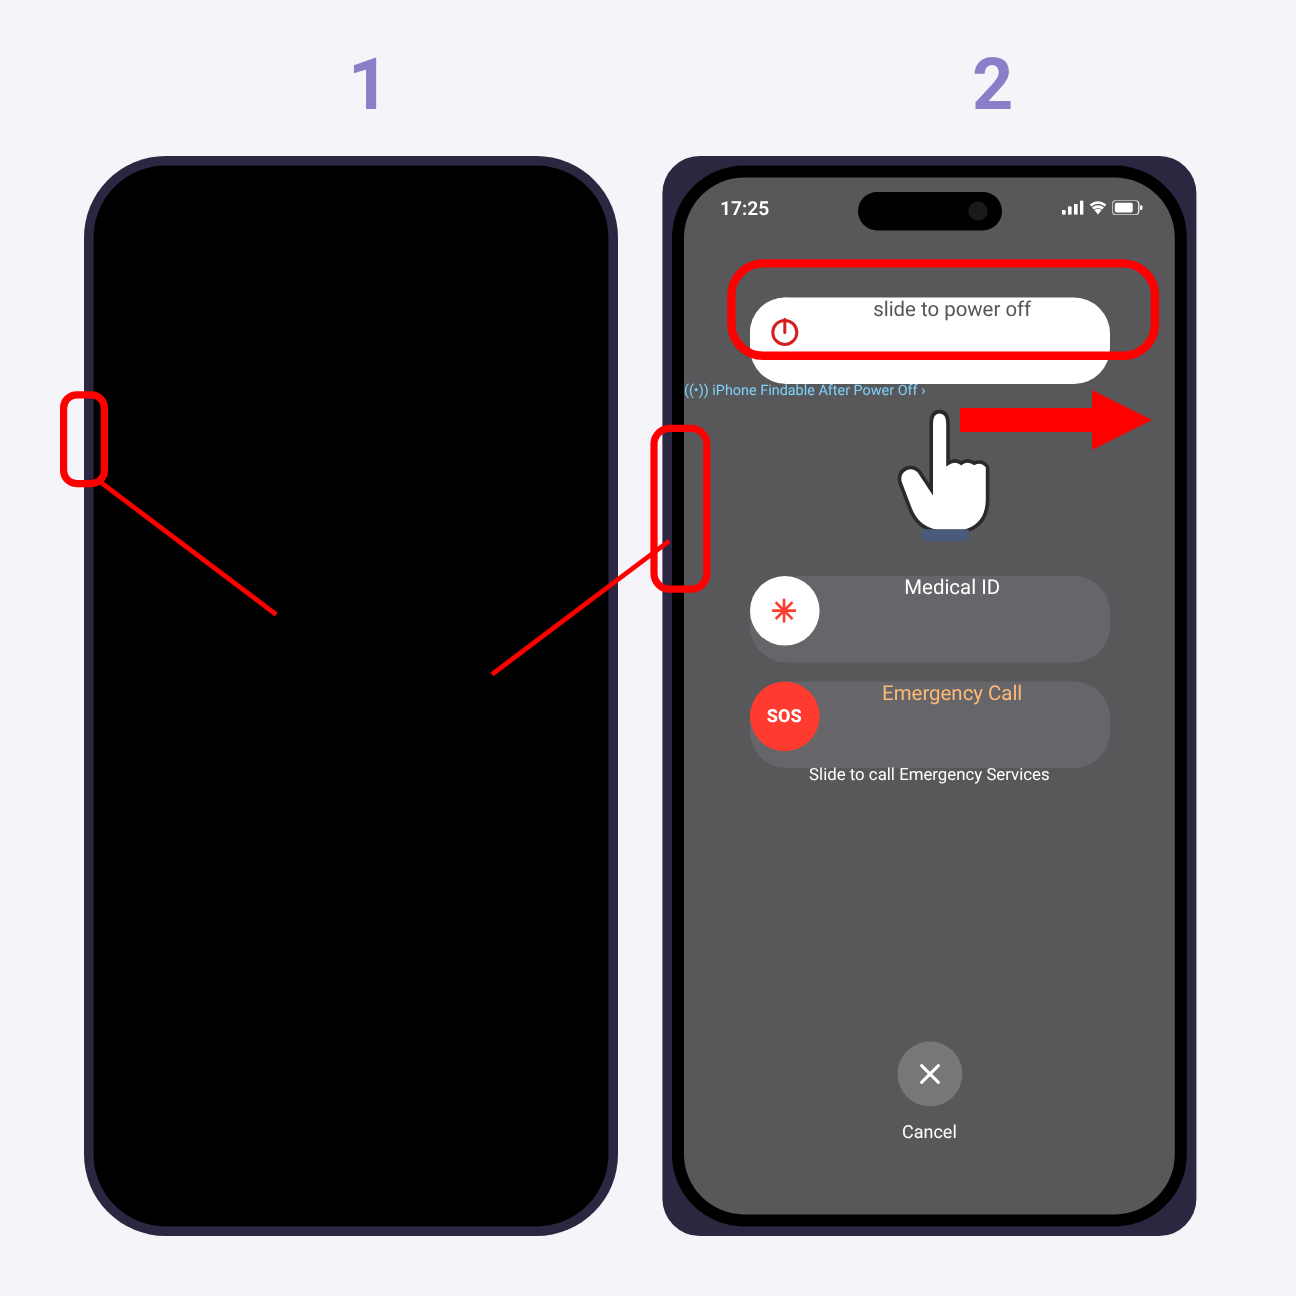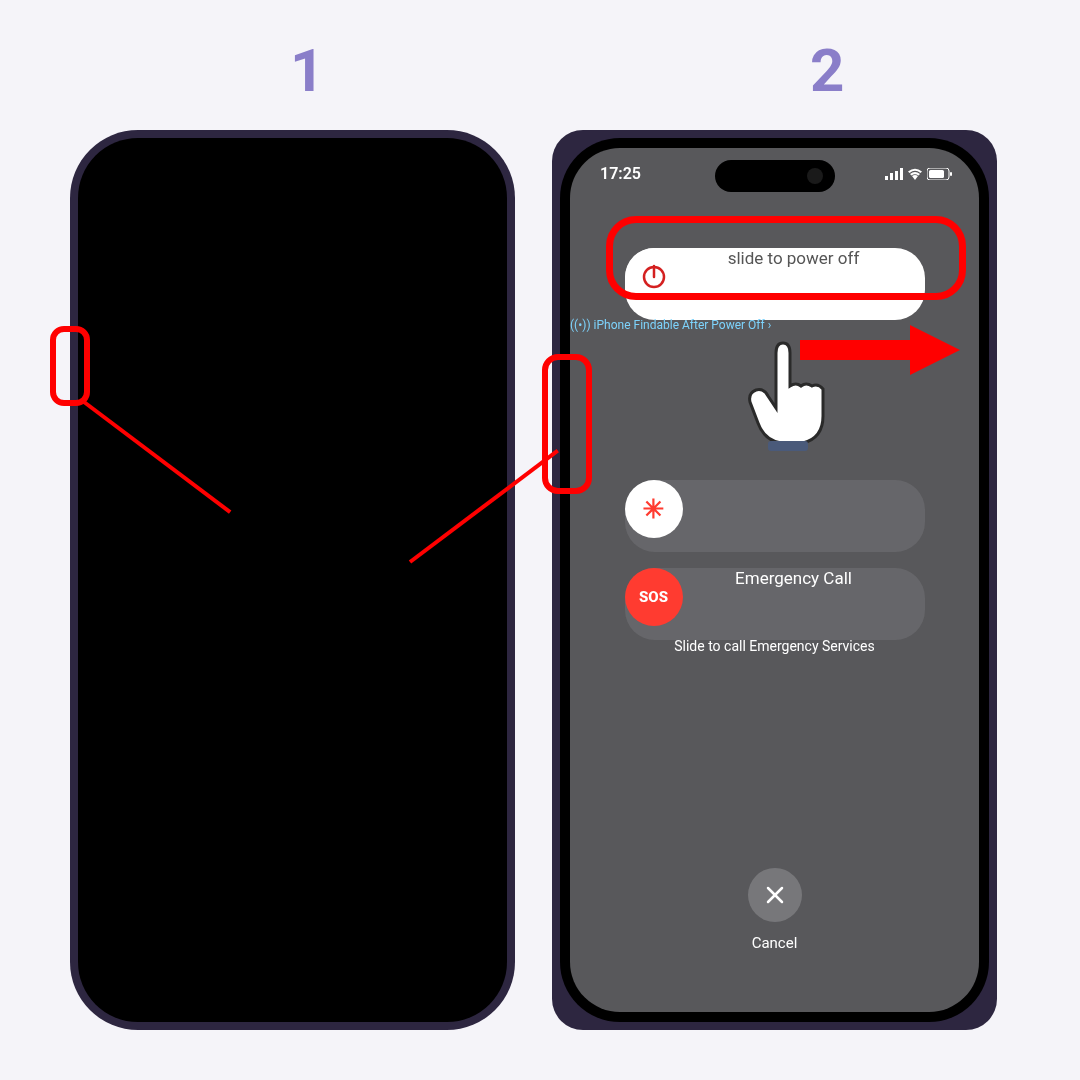--- a/index.html
+++ b/index.html
@@ -140,27 +140,28 @@
       <div class="findable-text">
         <span>((•))</span>
         <span>iPhone Findable After Power Off</span>
         <span> ›</span>
       </div>
 
       <div class="slider slider-track medical-slider">
         <div class="slider-knob">
           <span class="asterisk">✳</span>
         </div>
+        <div class="slider-text" style="color:#fff">Medical ID</div>
       </div>
 
       <div class="slider slider-track sos-slider">
         <div class="slider-knob red">
           <span class="sos-badge">SOS</span>
         </div>
-        <div class="slider-text" style="color:#ffffff">Emergency Call</div>
+        <div class="slider-text" style="color:#fdba74">Emergency Call</div>
       </div>
 
       <div class="sos-hint">Slide to call Emergency Services</div>
 
       <div class="cancel-btn">
         <svg width="20" height="20" viewBox="0 0 20 20">
             <line x1="3" y1="3" x2="17" y2="17" stroke="#fff" stroke-width="2.5" stroke-linecap="round"></line>
             <line x1="17" y1="3" x2="3" y2="17" stroke="#fff" stroke-width="2.5" stroke-linecap="round"></line>
           </svg>
       </div>

